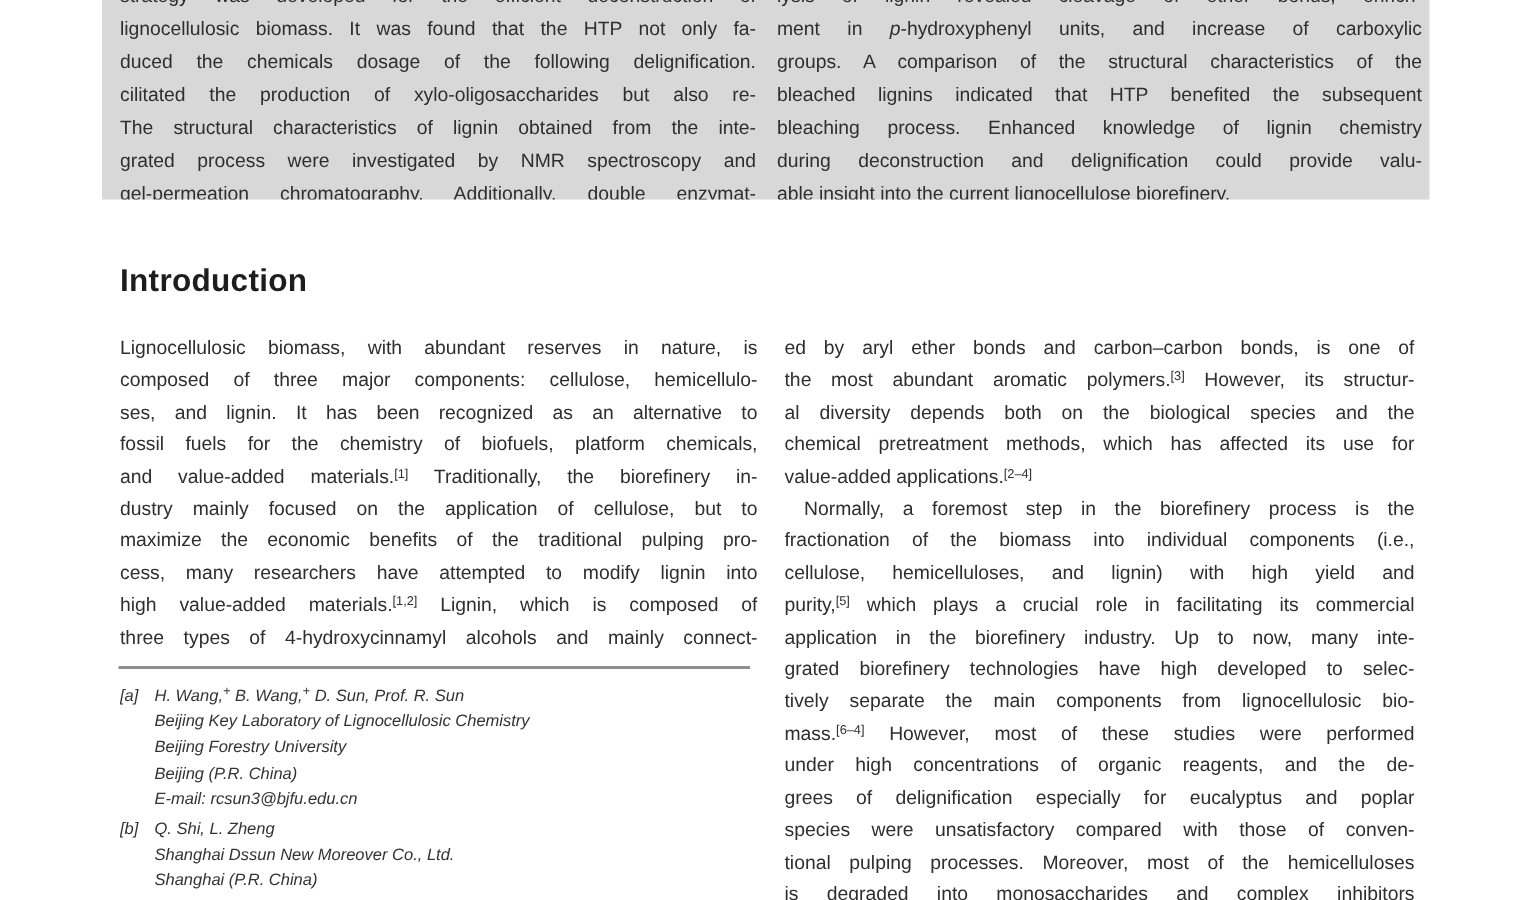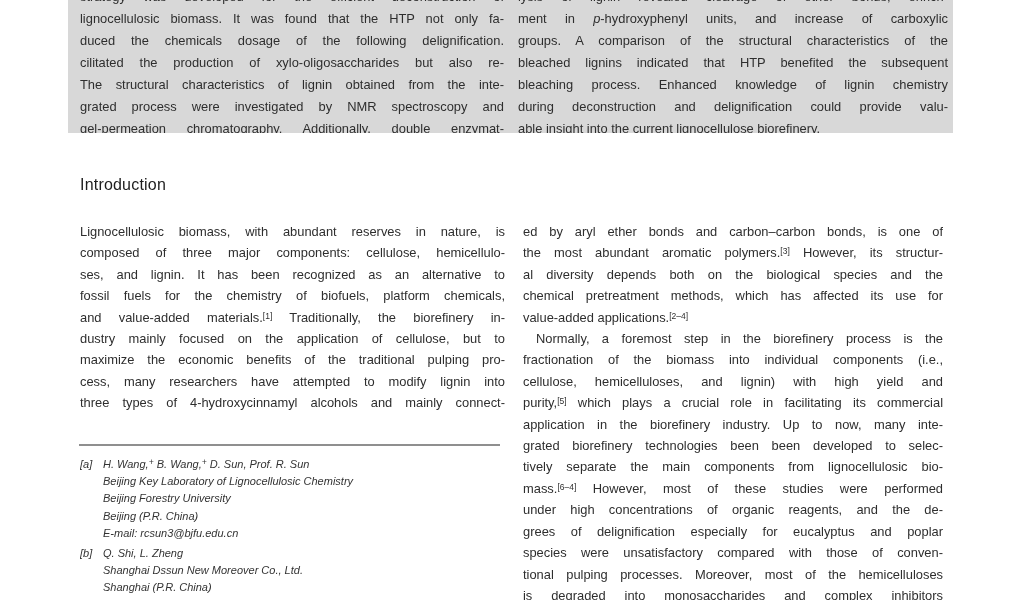--- a/index.html
+++ b/index.html
@@ -8,21 +8,21 @@
     font-family:"Liberation Sans","DejaVu Sans",sans-serif;color:#2e2e2e;
   }
   
   .abs-box{position:absolute;left:68px;top:0;width:885px;height:133px;background:#d8d8d8;overflow:hidden;}
   .abs-col{position:absolute;top:0;}
   .abs-col .inner{margin-top:-14px;}
   .abs-col.left{left:12px;width:424px;}
   .abs-col.right{left:450px;width:430px;}
   .abs-box .ln{font-size:12.9px;line-height:22px;}
   
-  .sec-title{position:absolute;left:80px;top:176px;font-size:16px;font-weight:normal;color:#1d1d1d;letter-spacing:.2px;}
+  .sec-title{position:absolute;left:80px;top:176px;font-size:21px;font-weight:bold;color:#1d1d1d;letter-spacing:.2px;}
   
   .col{position:absolute;top:221px;}
   .col .ln{font-size:12.9px;line-height:21.4px;}
   .col.left{left:80px;width:425px;}
   .col.right{left:523px;width:420px;}
   
   .ln{text-align:justify;text-align-last:justify;overflow:hidden;}
   .ln.end{text-align-last:left;}
   .ln.ind{text-indent:13px;}
   sup{font-size:8.5px;vertical-align:3.5px;line-height:0;}
@@ -70,35 +70,36 @@
 
   <div class="col left">
       <div class="ln">Lignocellulosic biomass, with abundant reserves in nature, is</div>
       <div class="ln">composed of three major components: cellulose, hemicellulo-</div>
       <div class="ln">ses, and lignin. It has been recognized as an alternative to</div>
       <div class="ln">fossil fuels for the chemistry of biofuels, platform chemicals,</div>
       <div class="ln">and value-added materials.<sup>[1]</sup> Traditionally, the biorefinery in-</div>
       <div class="ln">dustry mainly focused on the application of cellulose, but to</div>
       <div class="ln">maximize the economic benefits of the traditional pulping pro-</div>
       <div class="ln">cess, many researchers have attempted to modify lignin into</div>
+      <div class="ln">high value-added materials.<sup>[1,2]</sup> Lignin, which is composed of</div>
       <div class="ln">three types of 4-hydroxycinnamyl alcohols and mainly connect-</div>
     </div>
 
   <div class="col right">
       <div class="ln">ed by aryl ether bonds and carbon–carbon bonds, is one of</div>
       <div class="ln">the most abundant aromatic polymers.<sup>[3]</sup> However, its structur-</div>
       <div class="ln">al diversity depends both on the biological species and the</div>
       <div class="ln">chemical pretreatment methods, which has affected its use for</div>
       <div class="ln end">value-added applications.<sup>[2–4]</sup></div>
       <div class="ln ind">Normally, a foremost step in the biorefinery process is the</div>
       <div class="ln">fractionation of the biomass into individual components (i.e.,</div>
       <div class="ln">cellulose, hemicelluloses, and lignin) with high yield and</div>
       <div class="ln">purity,<sup>[5]</sup> which plays a crucial role in facilitating its commercial</div>
       <div class="ln">application in the biorefinery industry. Up to now, many inte-</div>
-      <div class="ln">grated biorefinery technologies been been developed to selec-</div>
+      <div class="ln">grated biorefinery technologies have high developed to selec-</div>
       <div class="ln">tively separate the main components from lignocellulosic bio-</div>
       <div class="ln">mass.<sup>[6–4]</sup> However, most of these studies were performed</div>
       <div class="ln">under high concentrations of organic reagents, and the de-</div>
       <div class="ln">grees of delignification especially for eucalyptus and poplar</div>
       <div class="ln">species were unsatisfactory compared with those of conven-</div>
       <div class="ln">tional pulping processes. Moreover, most of the hemicelluloses</div>
       <div class="ln">is degraded into monosaccharides and complex inhibitors</div>
     </div>
 
   <div class="fn-rule"></div>

